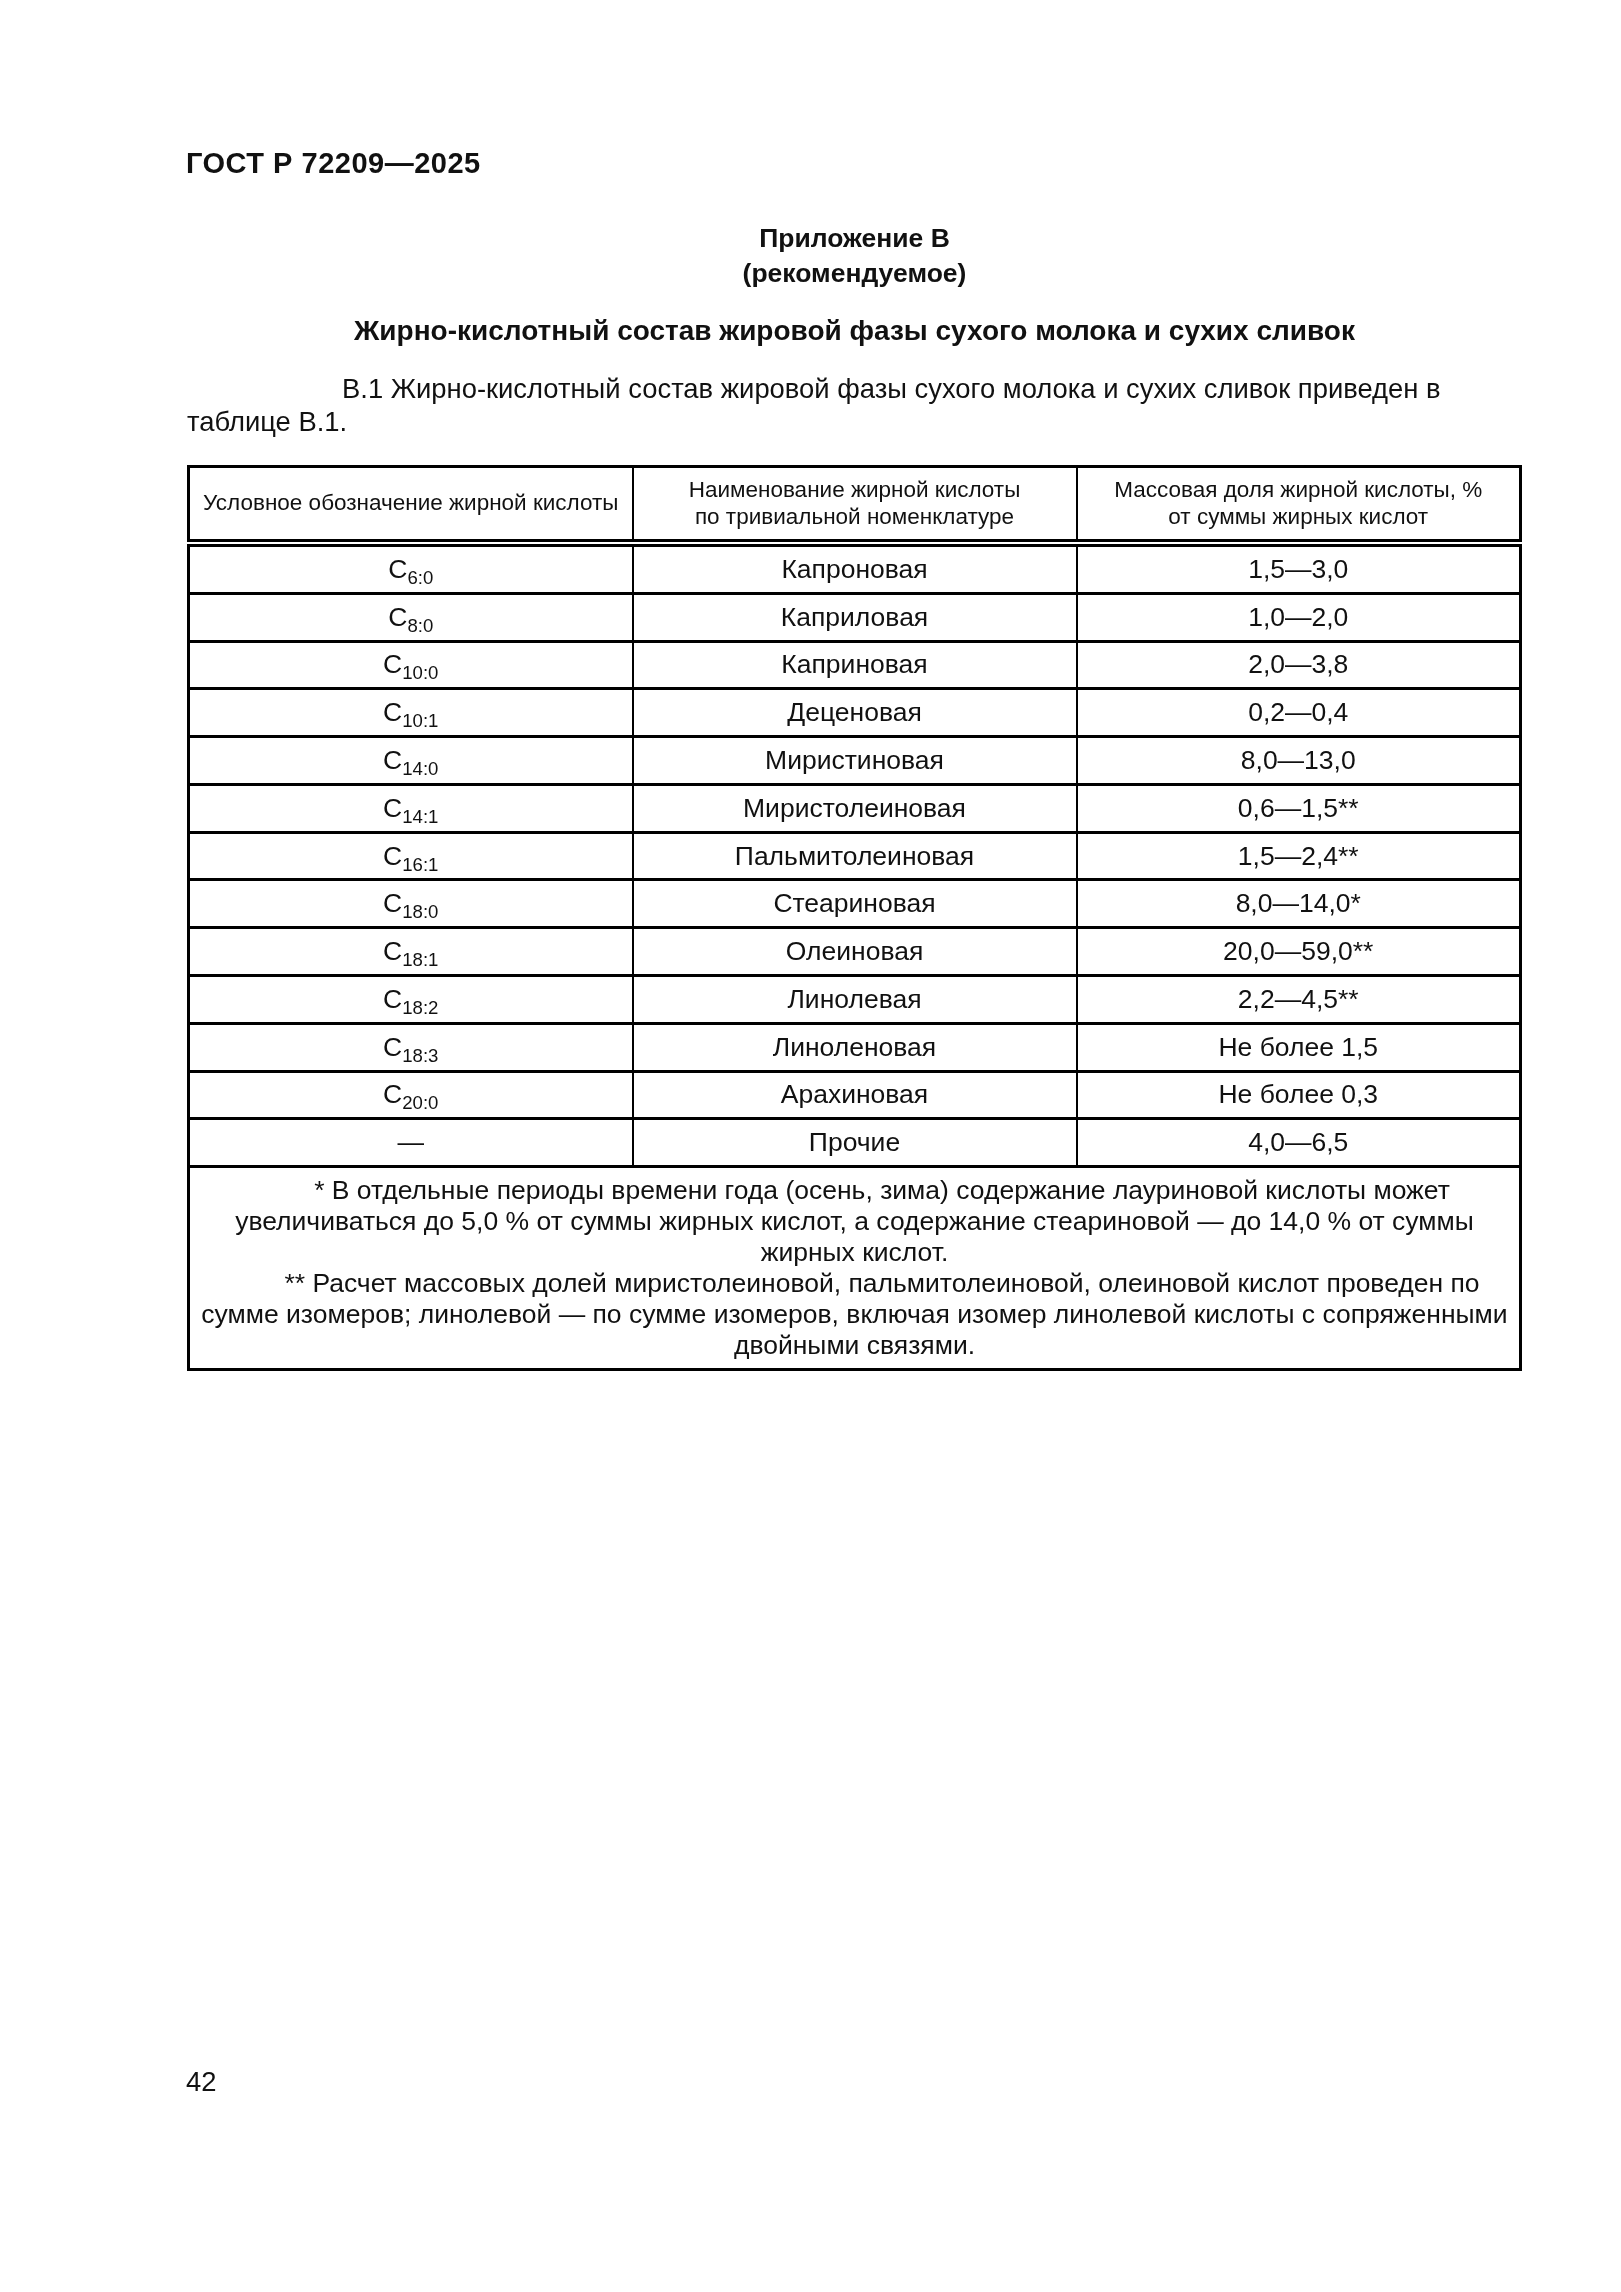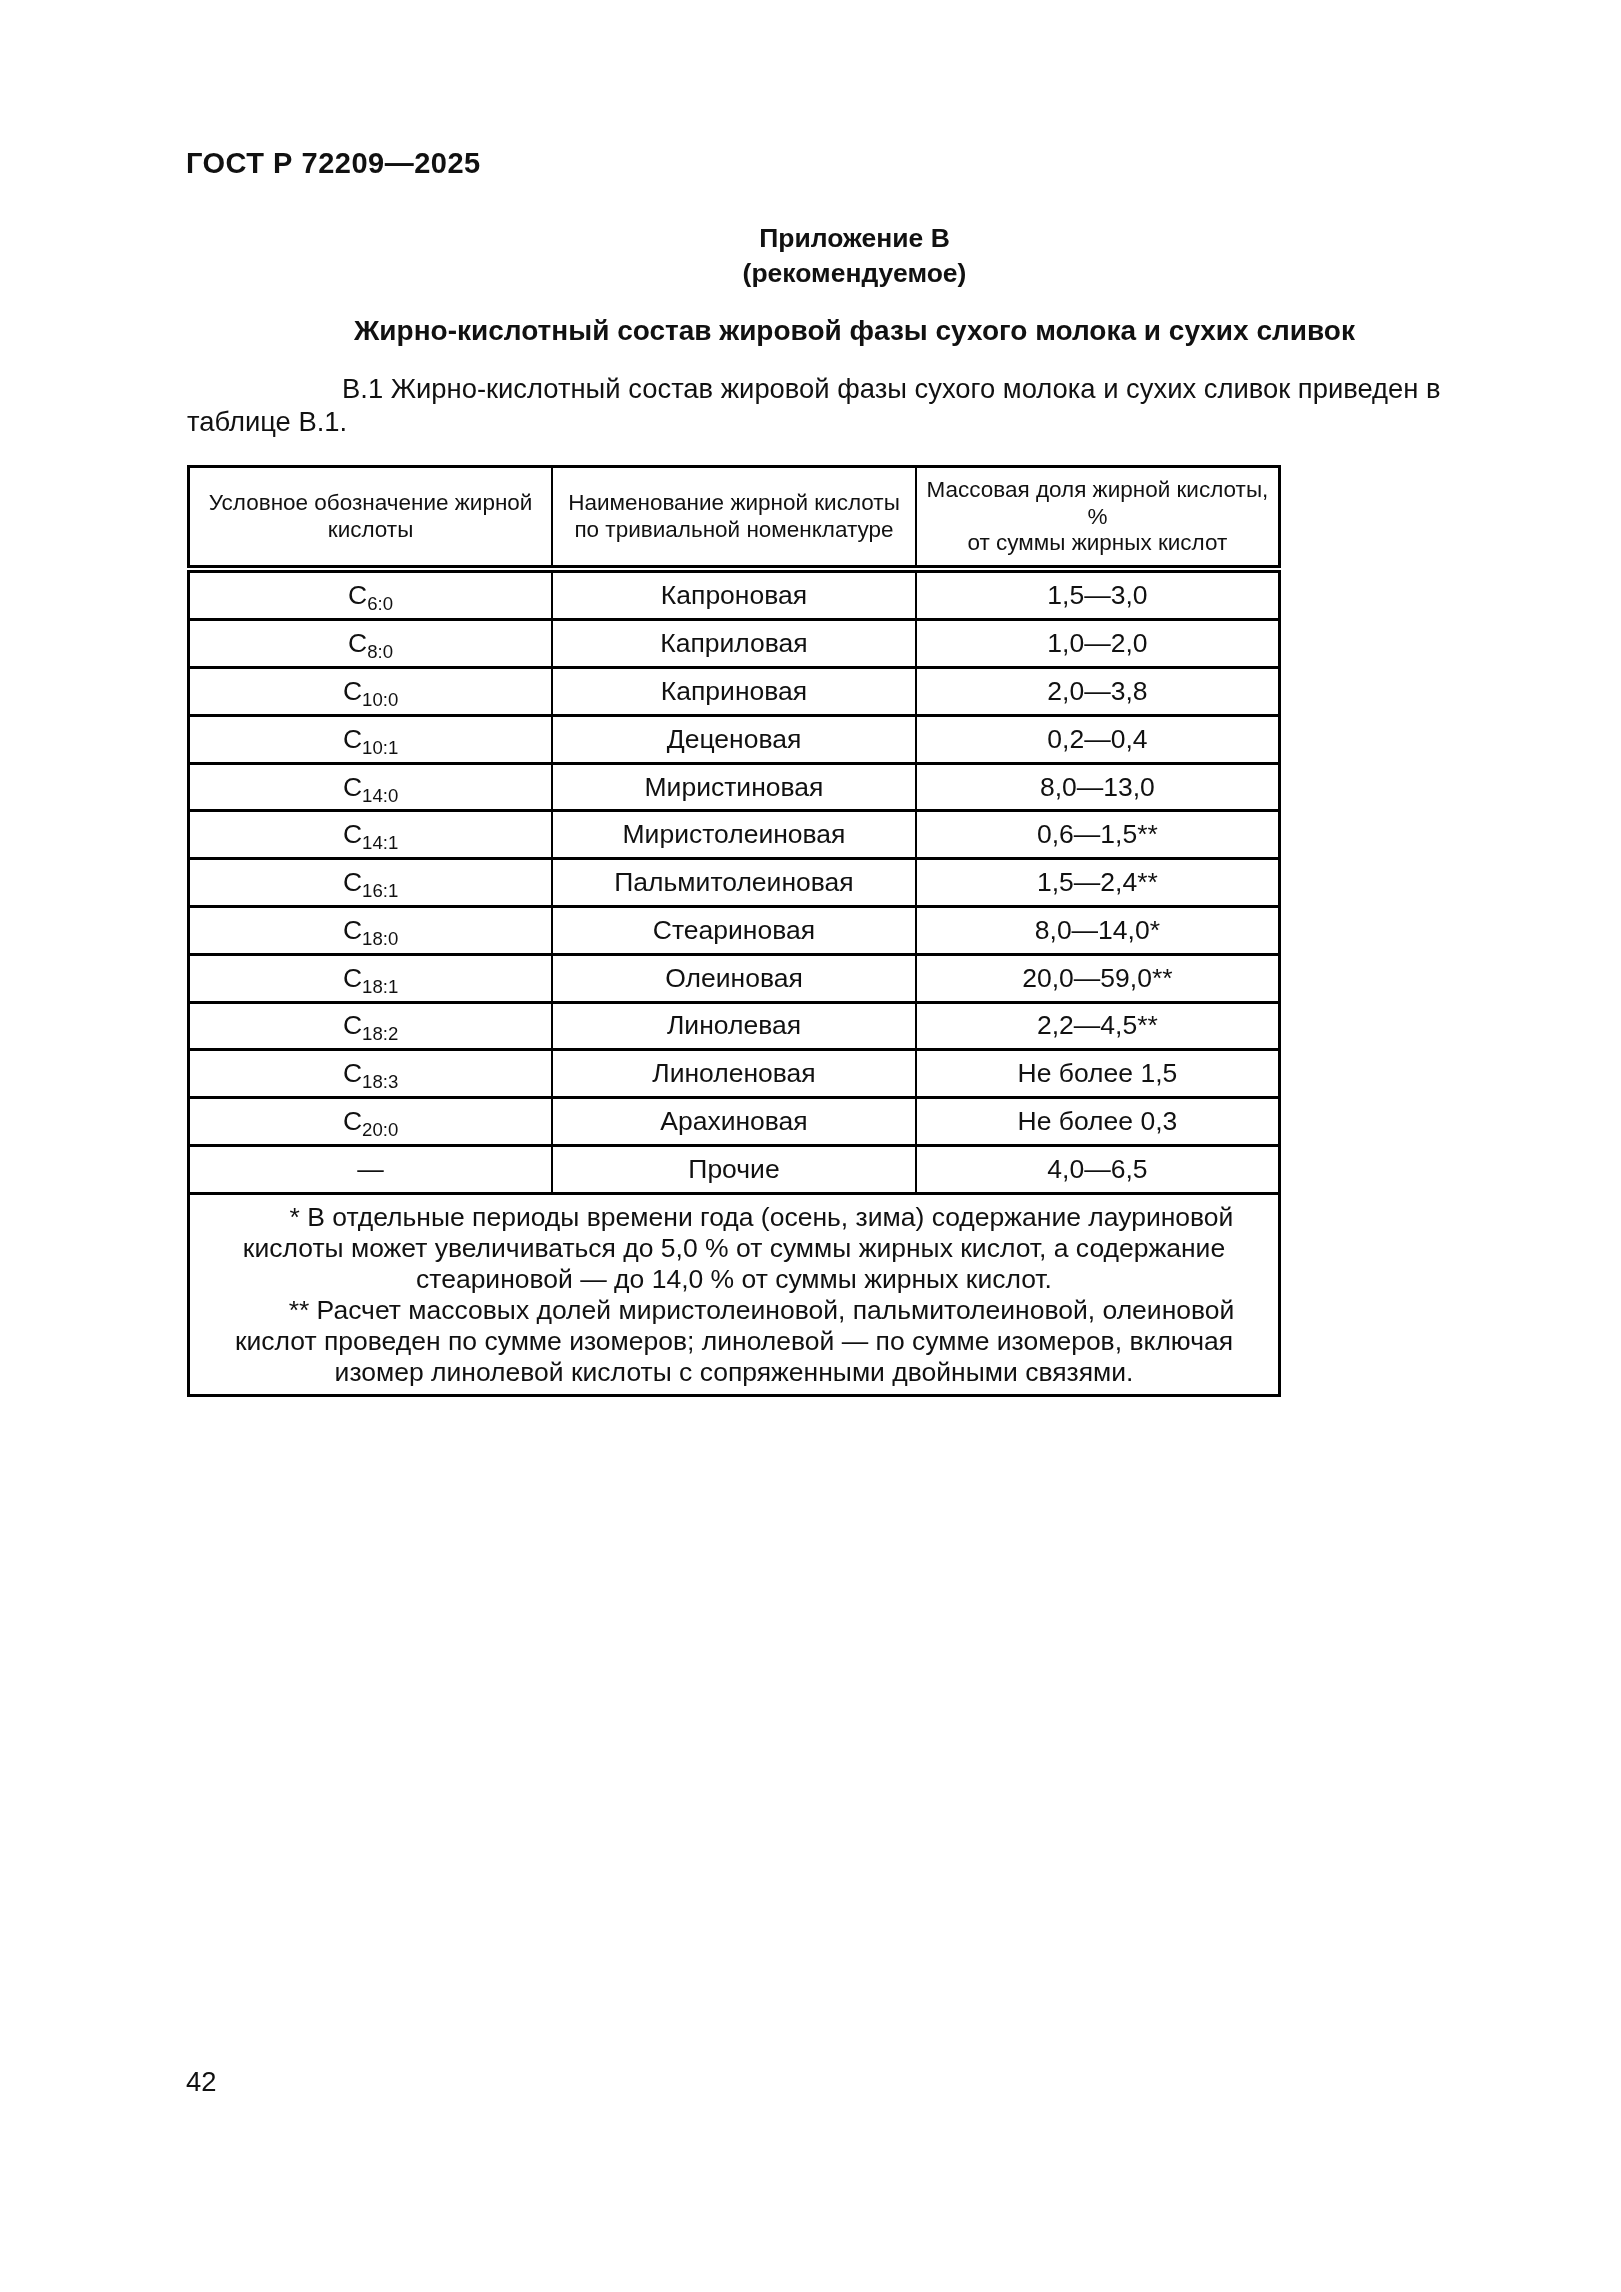--- a/index.html
+++ b/index.html
@@ -49,21 +49,21 @@
     line-height: 33px;
     text-indent: 155px;
   }
   .table-caption {
     margin-top: 23.5px;
     font-size: 26.5px;
   }
   .table-caption .spaced { letter-spacing: 5.9px; }
   table.gost {
     margin-top: 10px;
-    width: 1094px;
+    width: 1335px;
     border-collapse: collapse;
     table-layout: fixed;
     border: 3.9px solid #000;
   }
   table.gost col { width: 33.33%; }
   table.gost th {
     font-size: 22.5px;
     line-height: 26.5px;
     font-weight: normal;
     text-align: center;

